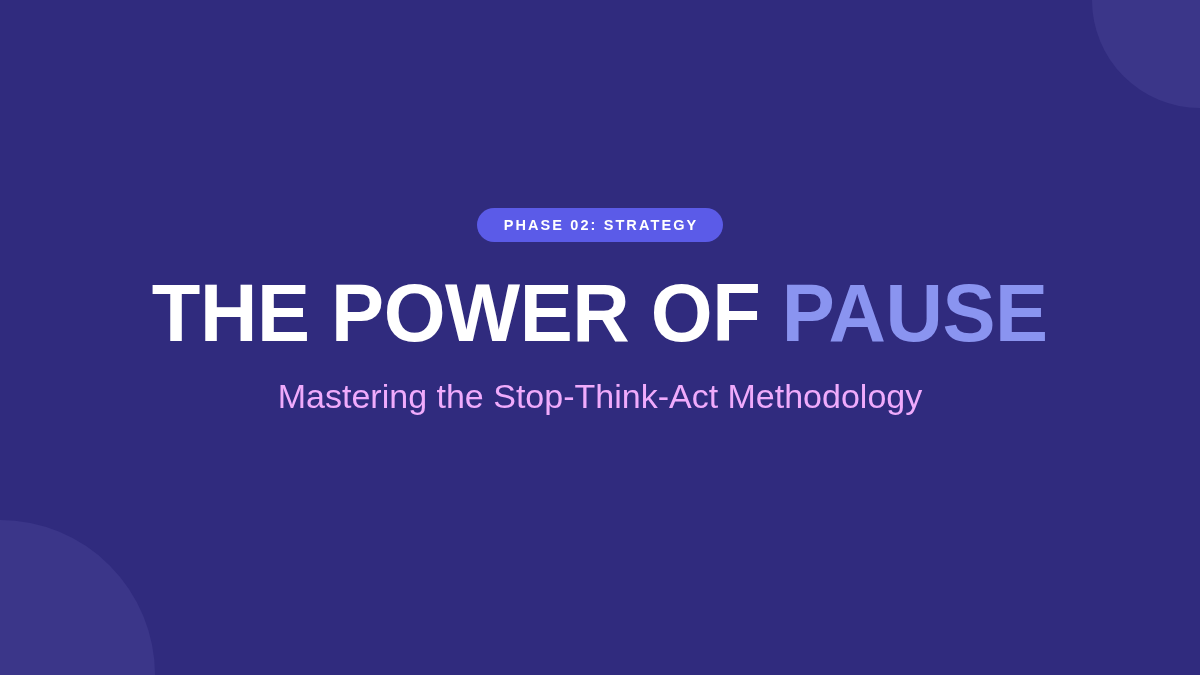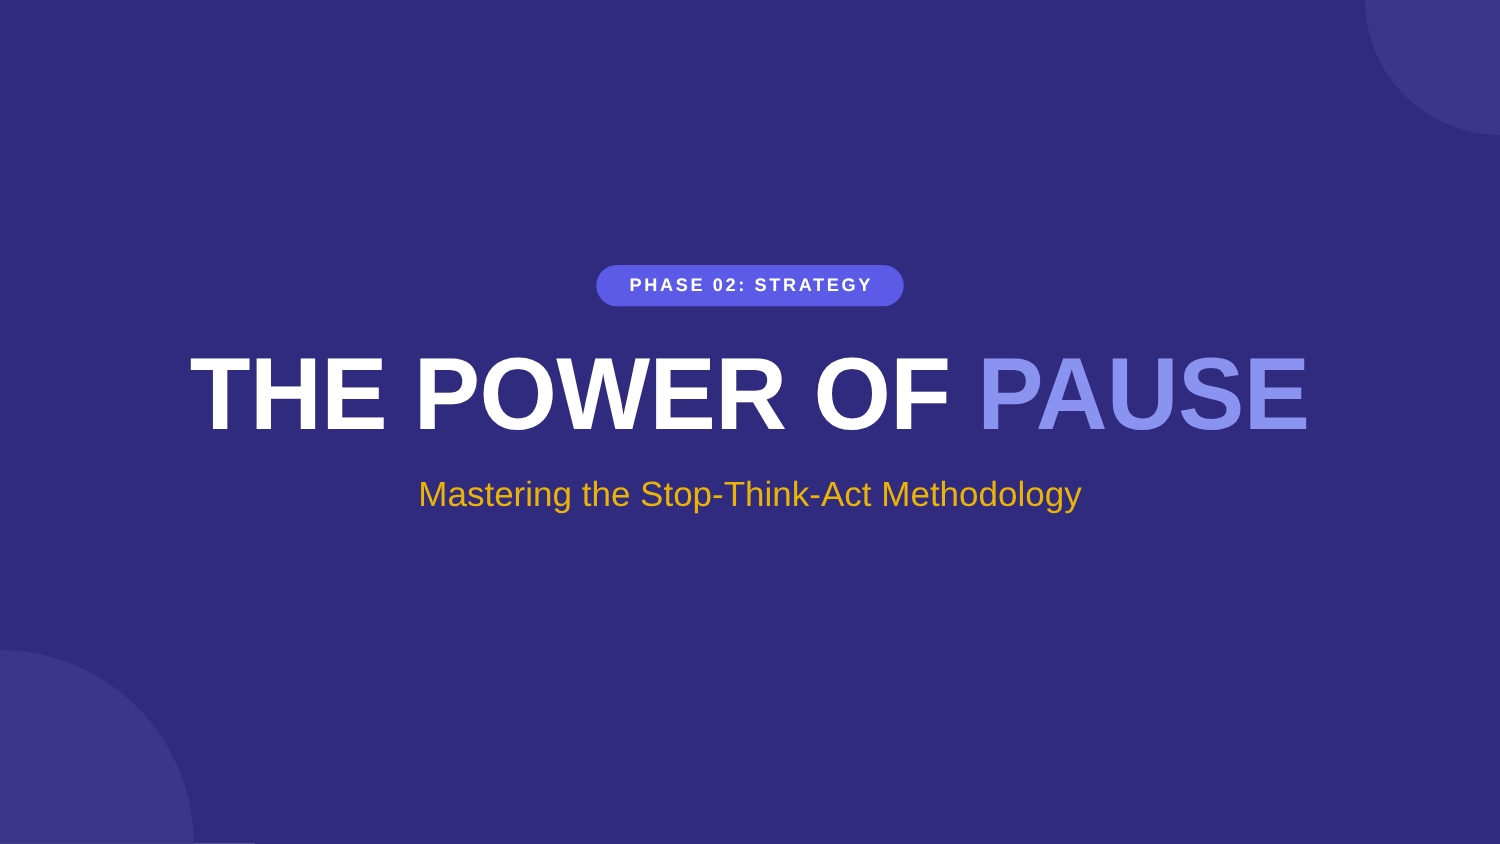--- a/index.html
+++ b/index.html
@@ -83,24 +83,24 @@
     white-space: nowrap;
     transform: scaleX(0.97);
   }
 
   #slide-title .title-accent {
     color: #8A94F0;
   }
 
   #slide-subtitle {
     margin: 22px 0 0 0;
-    font-size: 28px;
+    font-size: 34px;
     font-weight: normal;
     line-height: 1.2;
-    color: #eab308;
+    color: #f0abfc;
     white-space: nowrap;
   }
 </style>
 </head>
 <body>
 
 <div id="slide">
 
   <div class="deco-circle" id="deco-top-right"></div>
 

